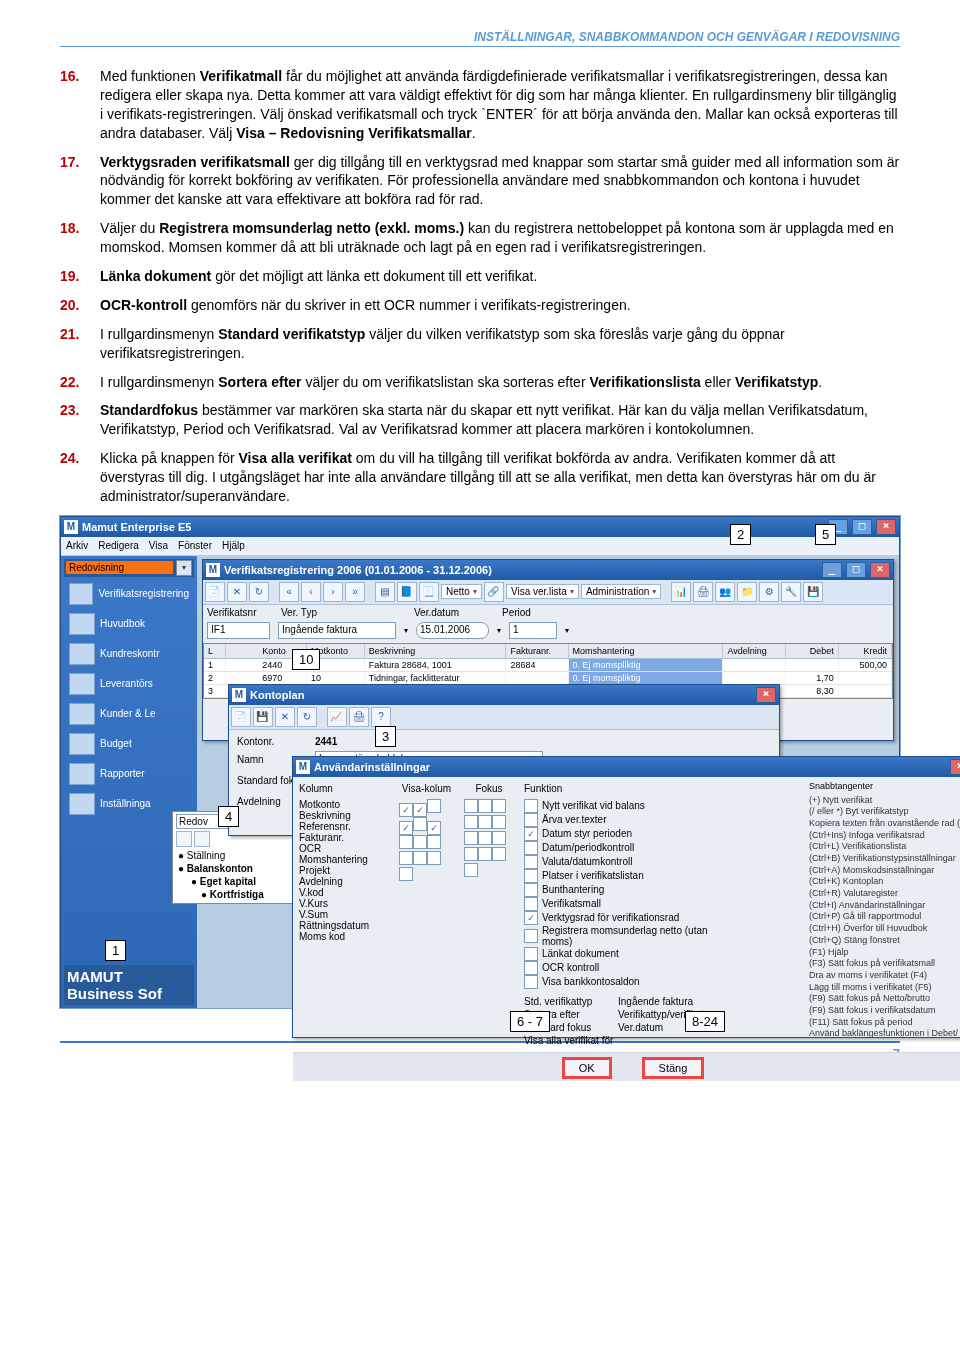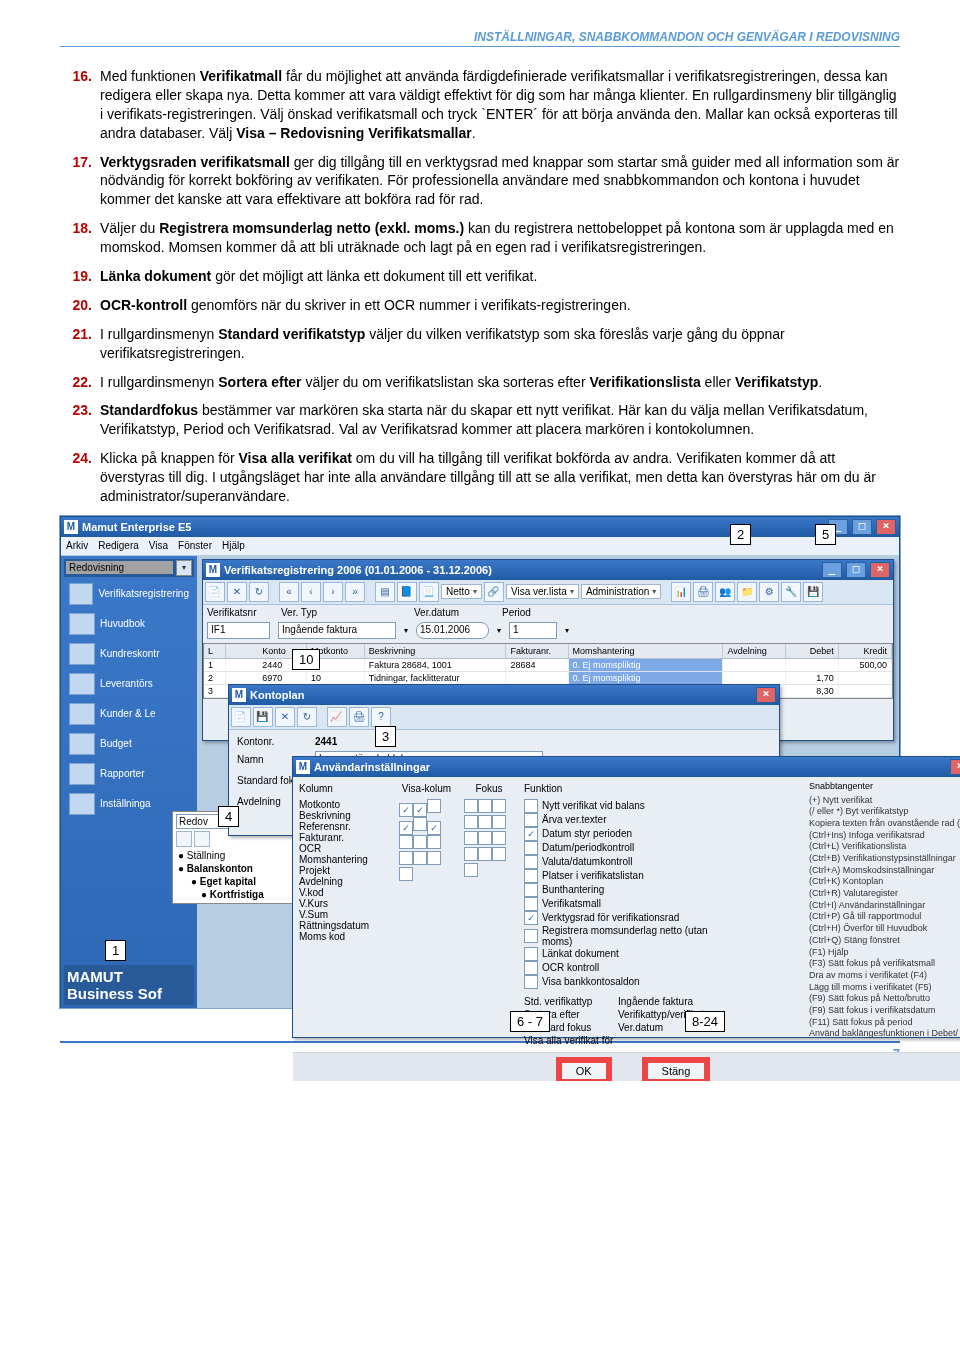--- a/index.html
+++ b/index.html
@@ -25,21 +25,20 @@
   .item {
     display: flex;
     font-size: 14px;
     line-height: 1.35;
     margin: 10px 0;
   }
   .item .num {
     color: #bb0000;
     font-weight: bold;
     min-width: 32px;
-    text-align: right;
     padding-right: 8px;
   }
   .item .body {
     flex: 1;
     color: #000;
   }
   .item .body b { font-weight: bold; }
   .screenshot-area {
     margin-top: 10px;
     position: relative;
@@ -109,21 +108,21 @@
     gap: 2px;
   }
   .sidebar-top {
     display:flex;
     align-items:center;
     gap:3px;
     background:#285a9a;
     padding:1px 2px;
   }
   .sidebar-top .tlabel{
-    background:#a3a3a3;
+    background:#f97316;
     flex:1;
     padding:1px 3px;
     font-size:10px;
     color:#000;
   }
   .sidebar-top .dd{
     width:14px;height:14px;background:#d9e5f4;border:1px solid #888;
     display:flex;align-items:center;justify-content:center;font-size:8px;color:#333;
   }
   .side-item {
@@ -247,21 +246,21 @@
   .anv-bottom {
     display: flex;
     justify-content: center;
     gap: 30px;
     padding: 4px;
     border-top: 1px solid #cfd6e0;
     background:#e2e7ef;
   }
   .btn {
     background: #f0f3f8;
-    border: 6px solid #ef4444;
+    border: 3px solid #ef4444;
     padding: 2px 14px;
     font-size: 11px;
   }
   .callout {
     position: absolute;
     background: #fff;
     border: 1px solid #000;
     padding: 2px 6px;
     font-size: 13px;
     z-index: 50;

